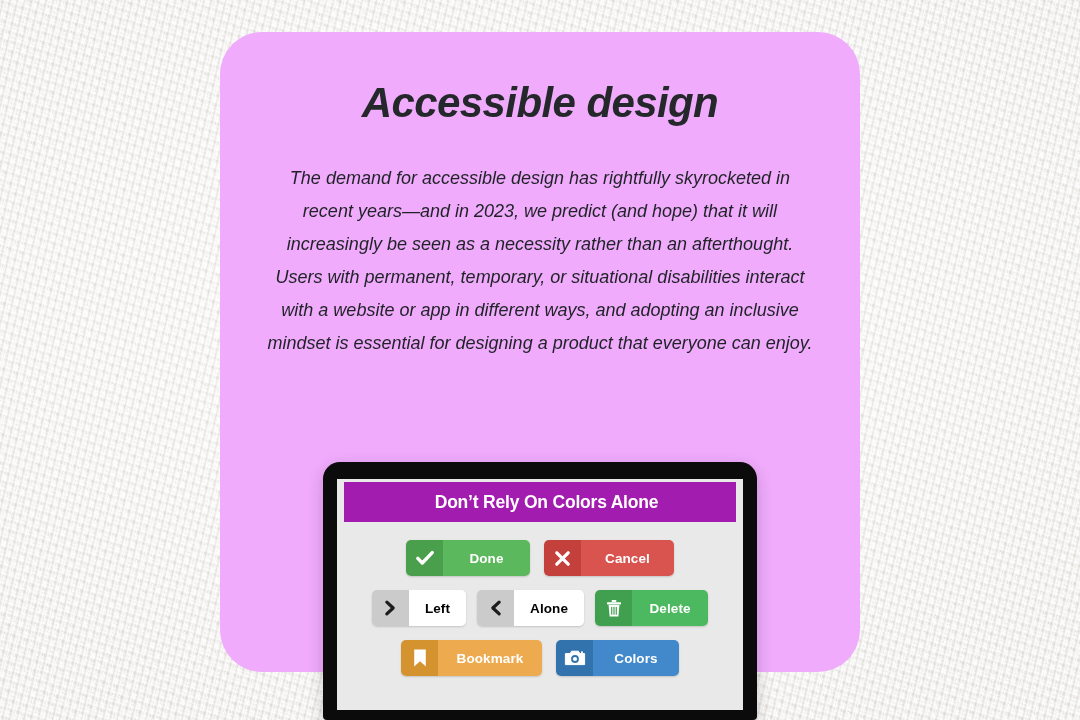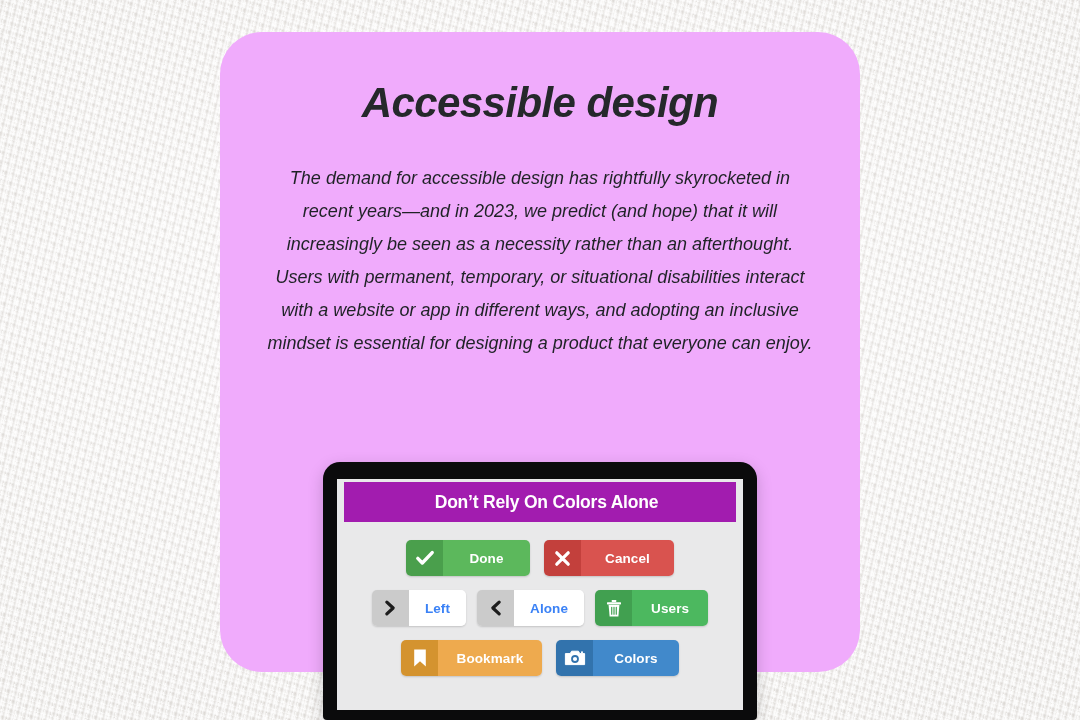--- a/index.html
+++ b/index.html
@@ -154,21 +154,21 @@
   
   .btn-done .icon-pane  { background: #4a9f4c; }
   .btn-done .label-pane { background: #5cb85c; color: #ffffff; min-width: 87px; }
 
   
   .btn-cancel .icon-pane  { background: #c3403c; }
   .btn-cancel .label-pane { background: #d9534f; color: #ffffff; min-width: 93px; }
 
   
   .btn-gray .icon-pane  { background: #cbcbcb; }
-  .btn-gray .label-pane { background: #ffffff; color: #3b82f6; min-width: 47px; }
+  .btn-gray .label-pane { background: #ffffff; color: #000000; min-width: 47px; }
 
   
   .btn-delete .icon-pane  { background: #41a050; }
   .btn-delete .label-pane { background: #4cb85f; color: #ffffff; min-width: 76px; }
 
   
   .btn-bookmark .icon-pane  { background: #d4932f; }
   .btn-bookmark .label-pane { background: #eeaa4e; color: #ffffff; min-width: 104px; }
 
   
@@ -243,21 +243,21 @@
 
         <div class="demo-btn btn-delete">
           <span class="icon-pane">
             <svg class="glyph" width="18" height="19" viewBox="0 0 18 20" aria-hidden="true">
               <rect x="1.6" y="3.4" width="14.8" height="2.3" rx="0.6" fill="#ffffff"></rect>
               <rect x="6.6" y="1.1" width="4.8" height="2.1" rx="0.6" fill="#ffffff"></rect>
               <path d="M3.3 6.4 H14.7 L13.6 18.3 H4.4 Z" fill="#ffffff"></path>
               <path d="M6.6 8.8 V16 M9 8.8 V16 M11.4 8.8 V16" stroke="#41a050" stroke-width="1.25" stroke-linecap="round"></path>
             </svg>
           </span>
-          <span class="label-pane">Users</span>
+          <span class="label-pane">Delete</span>
         </div>
 
       </div>
 
       <div class="btn-row row-3">
 
         <div class="demo-btn btn-bookmark">
           <span class="icon-pane">
             <svg class="glyph" width="16" height="20" viewBox="0 0 16 20" aria-hidden="true">
               <path d="M2.2 1.6 H13.8 V18.4 L8 13.3 L2.2 18.4 Z" fill="#ffffff"></path>

